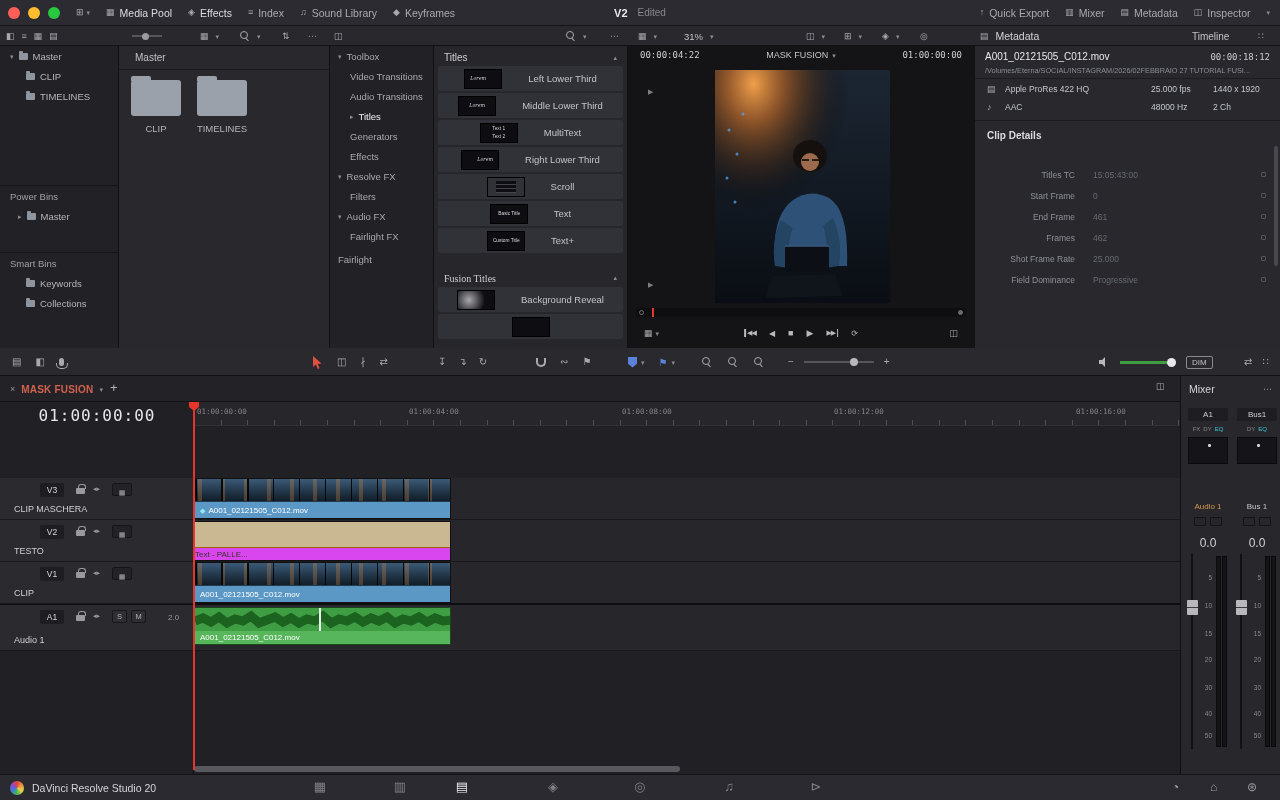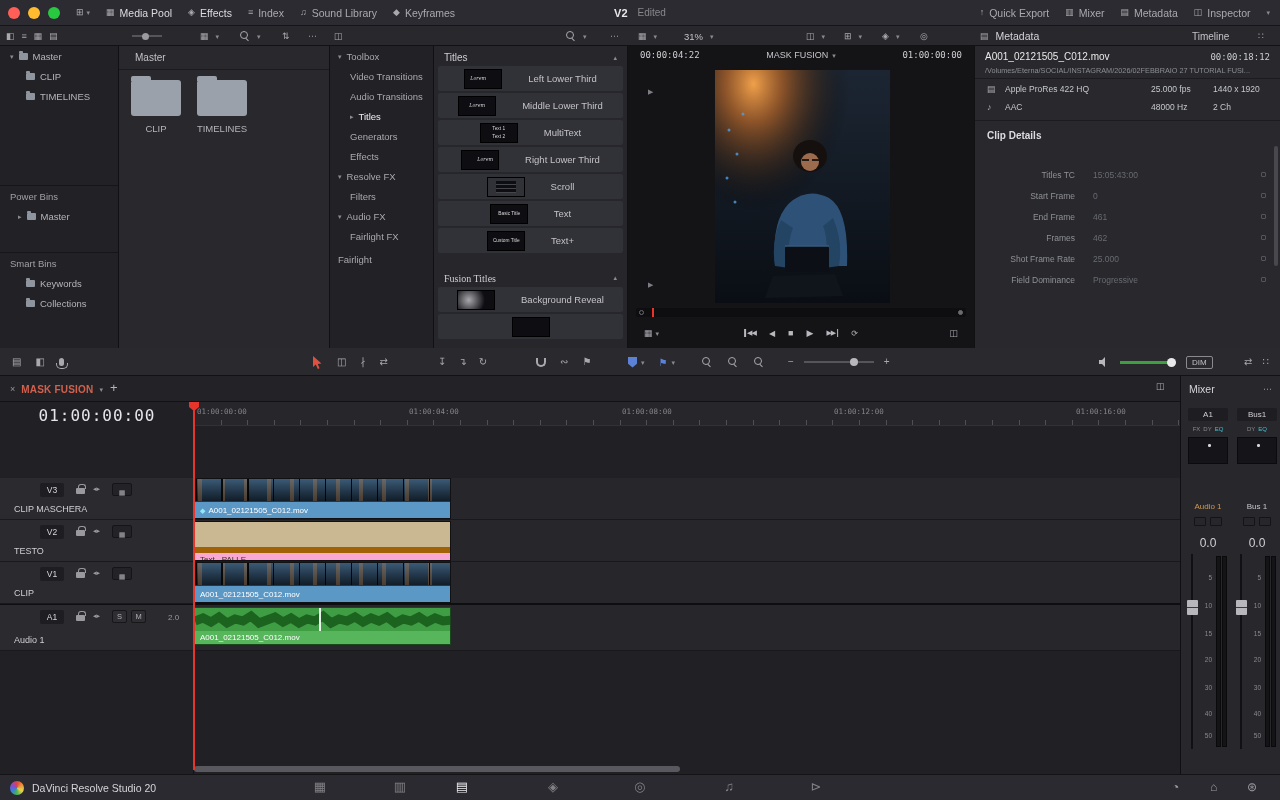--- a/index.html
+++ b/index.html
@@ -168,21 +168,21 @@
 .tfmt{position:absolute;left:168px;top:8px;font-size:8px;color:#9a9a9e;}
 .tname{position:absolute;left:14px;bottom:5px;font-size:9px;color:#cfcfd3;}
 .clip{position:absolute;left:194px;width:257px;border:1px solid rgba(0,0,0,.55);overflow:hidden;}
 .strip{height:22px;background:
  repeating-linear-gradient(90deg,rgba(0,0,0,.9) 0 1.5px,rgba(0,0,0,0) 1.5px 26px),
  repeating-linear-gradient(90deg,rgba(224,140,64,.28) 3px 7px,rgba(0,0,0,0) 7px 26px),
  linear-gradient(180deg,#3c5a76 0%,#22374a 55%,#121d28 100%);}
 .cbar{height:18px;background:#5b98c6;border-top:1px solid #1e3a50;font-size:8px;color:#fff;line-height:18px;padding-left:5px;white-space:nowrap;overflow:hidden;}
 .fbadge{color:#8fe8f4;font-size:7px;margin-right:3px;}
 .tbody{height:25px;background:#cab893;}
-.tlabel{height:14px;background:#f9a8d4;border-top:6px solid #a16207;font-size:8px;color:#3b3424;line-height:14px;padding-left:5px;white-space:nowrap;overflow:hidden;}
+.tlabel{height:14px;background:#d946ef;border-top:1px solid #a16207;font-size:8px;color:#3b3424;line-height:14px;white-space:nowrap;overflow:hidden;}
 .clip.audio{background:#3f9d44;}
 .clip.audio svg{position:absolute;left:0;top:0;}
 .abar{position:absolute;left:0;right:0;bottom:0;height:13px;background:#57b55c;font-size:8px;color:#fff;line-height:13px;padding-left:5px;}
 .amark{position:absolute;left:124px;top:0;bottom:13px;width:1.5px;background:rgba(255,255,255,.9);}
 #playhead{position:absolute;left:193px;top:0;width:2px;height:368px;background:#e8352b;z-index:20;}
 .ph-cap{position:absolute;left:-4px;top:0;width:10px;height:9px;background:#e8352b;clip-path:polygon(0 0,100% 0,100% 55%,50% 100%,0 55%);}
 #tl-scroll{position:absolute;left:194px;top:364px;width:486px;height:6px;background:#58585e;border-radius:3px;}
 .av-div{position:absolute;left:0;width:1180px;top:201px;height:2px;background:#0e0e11;}
 
 

